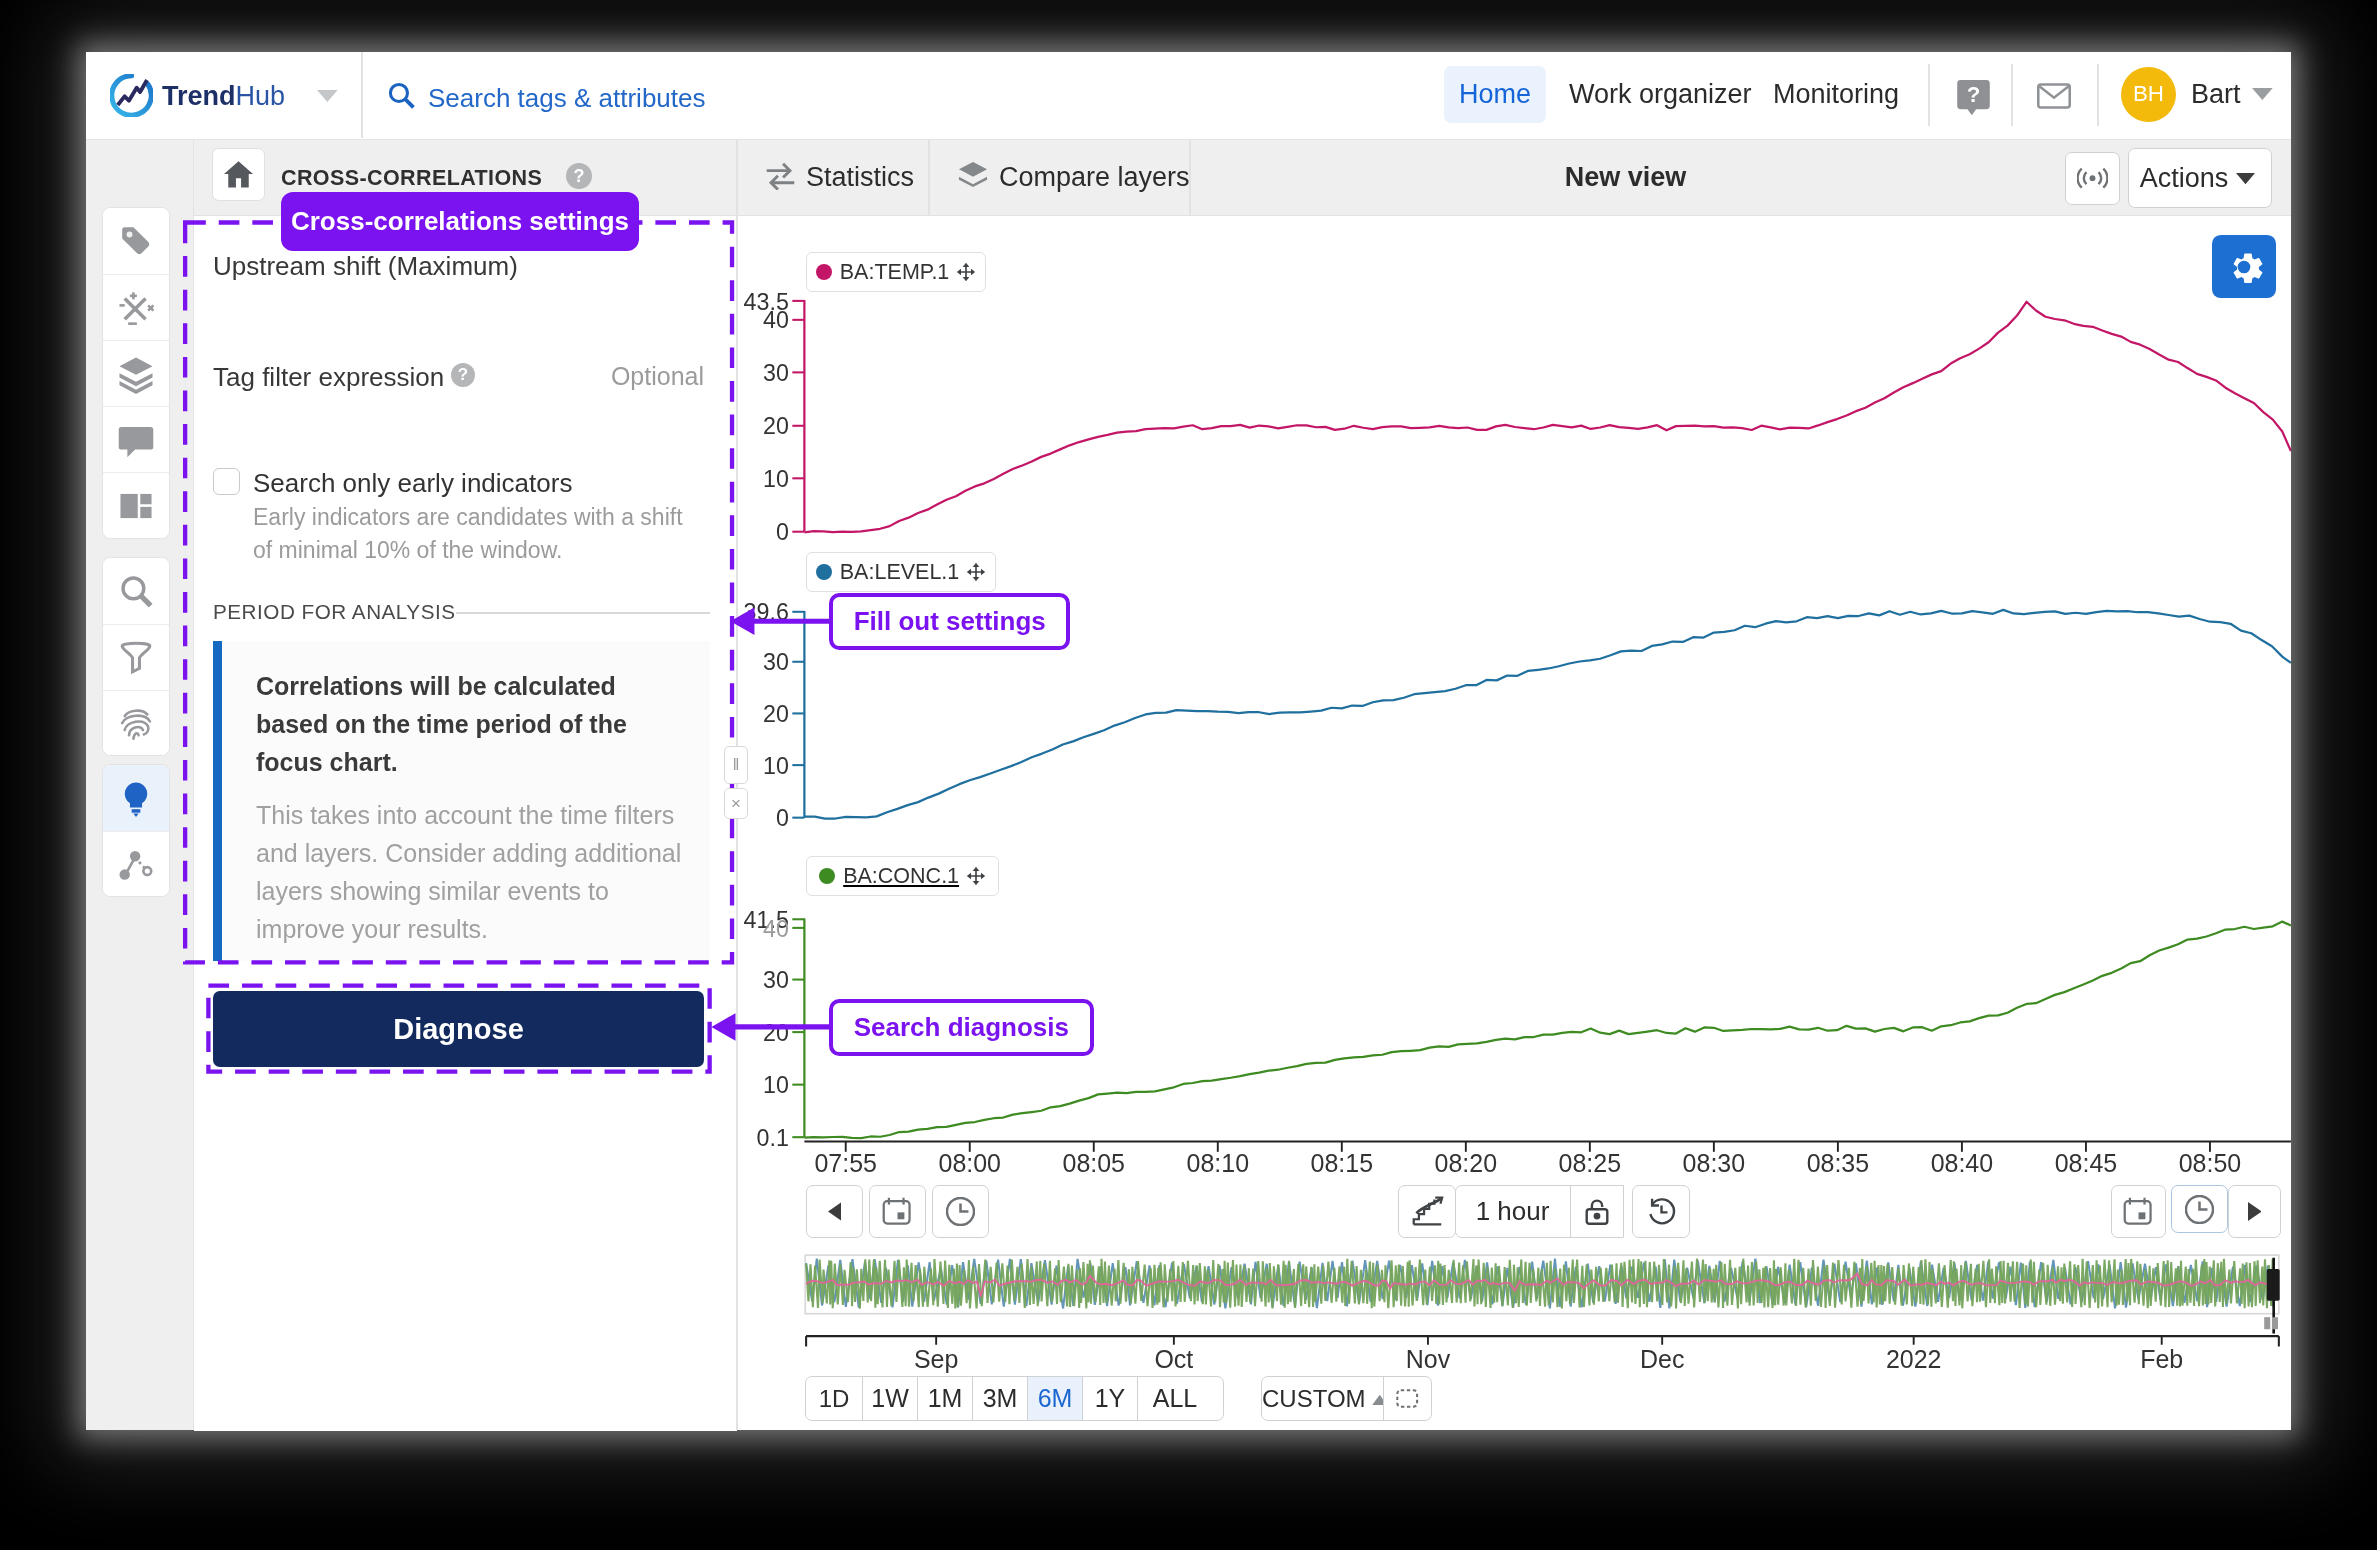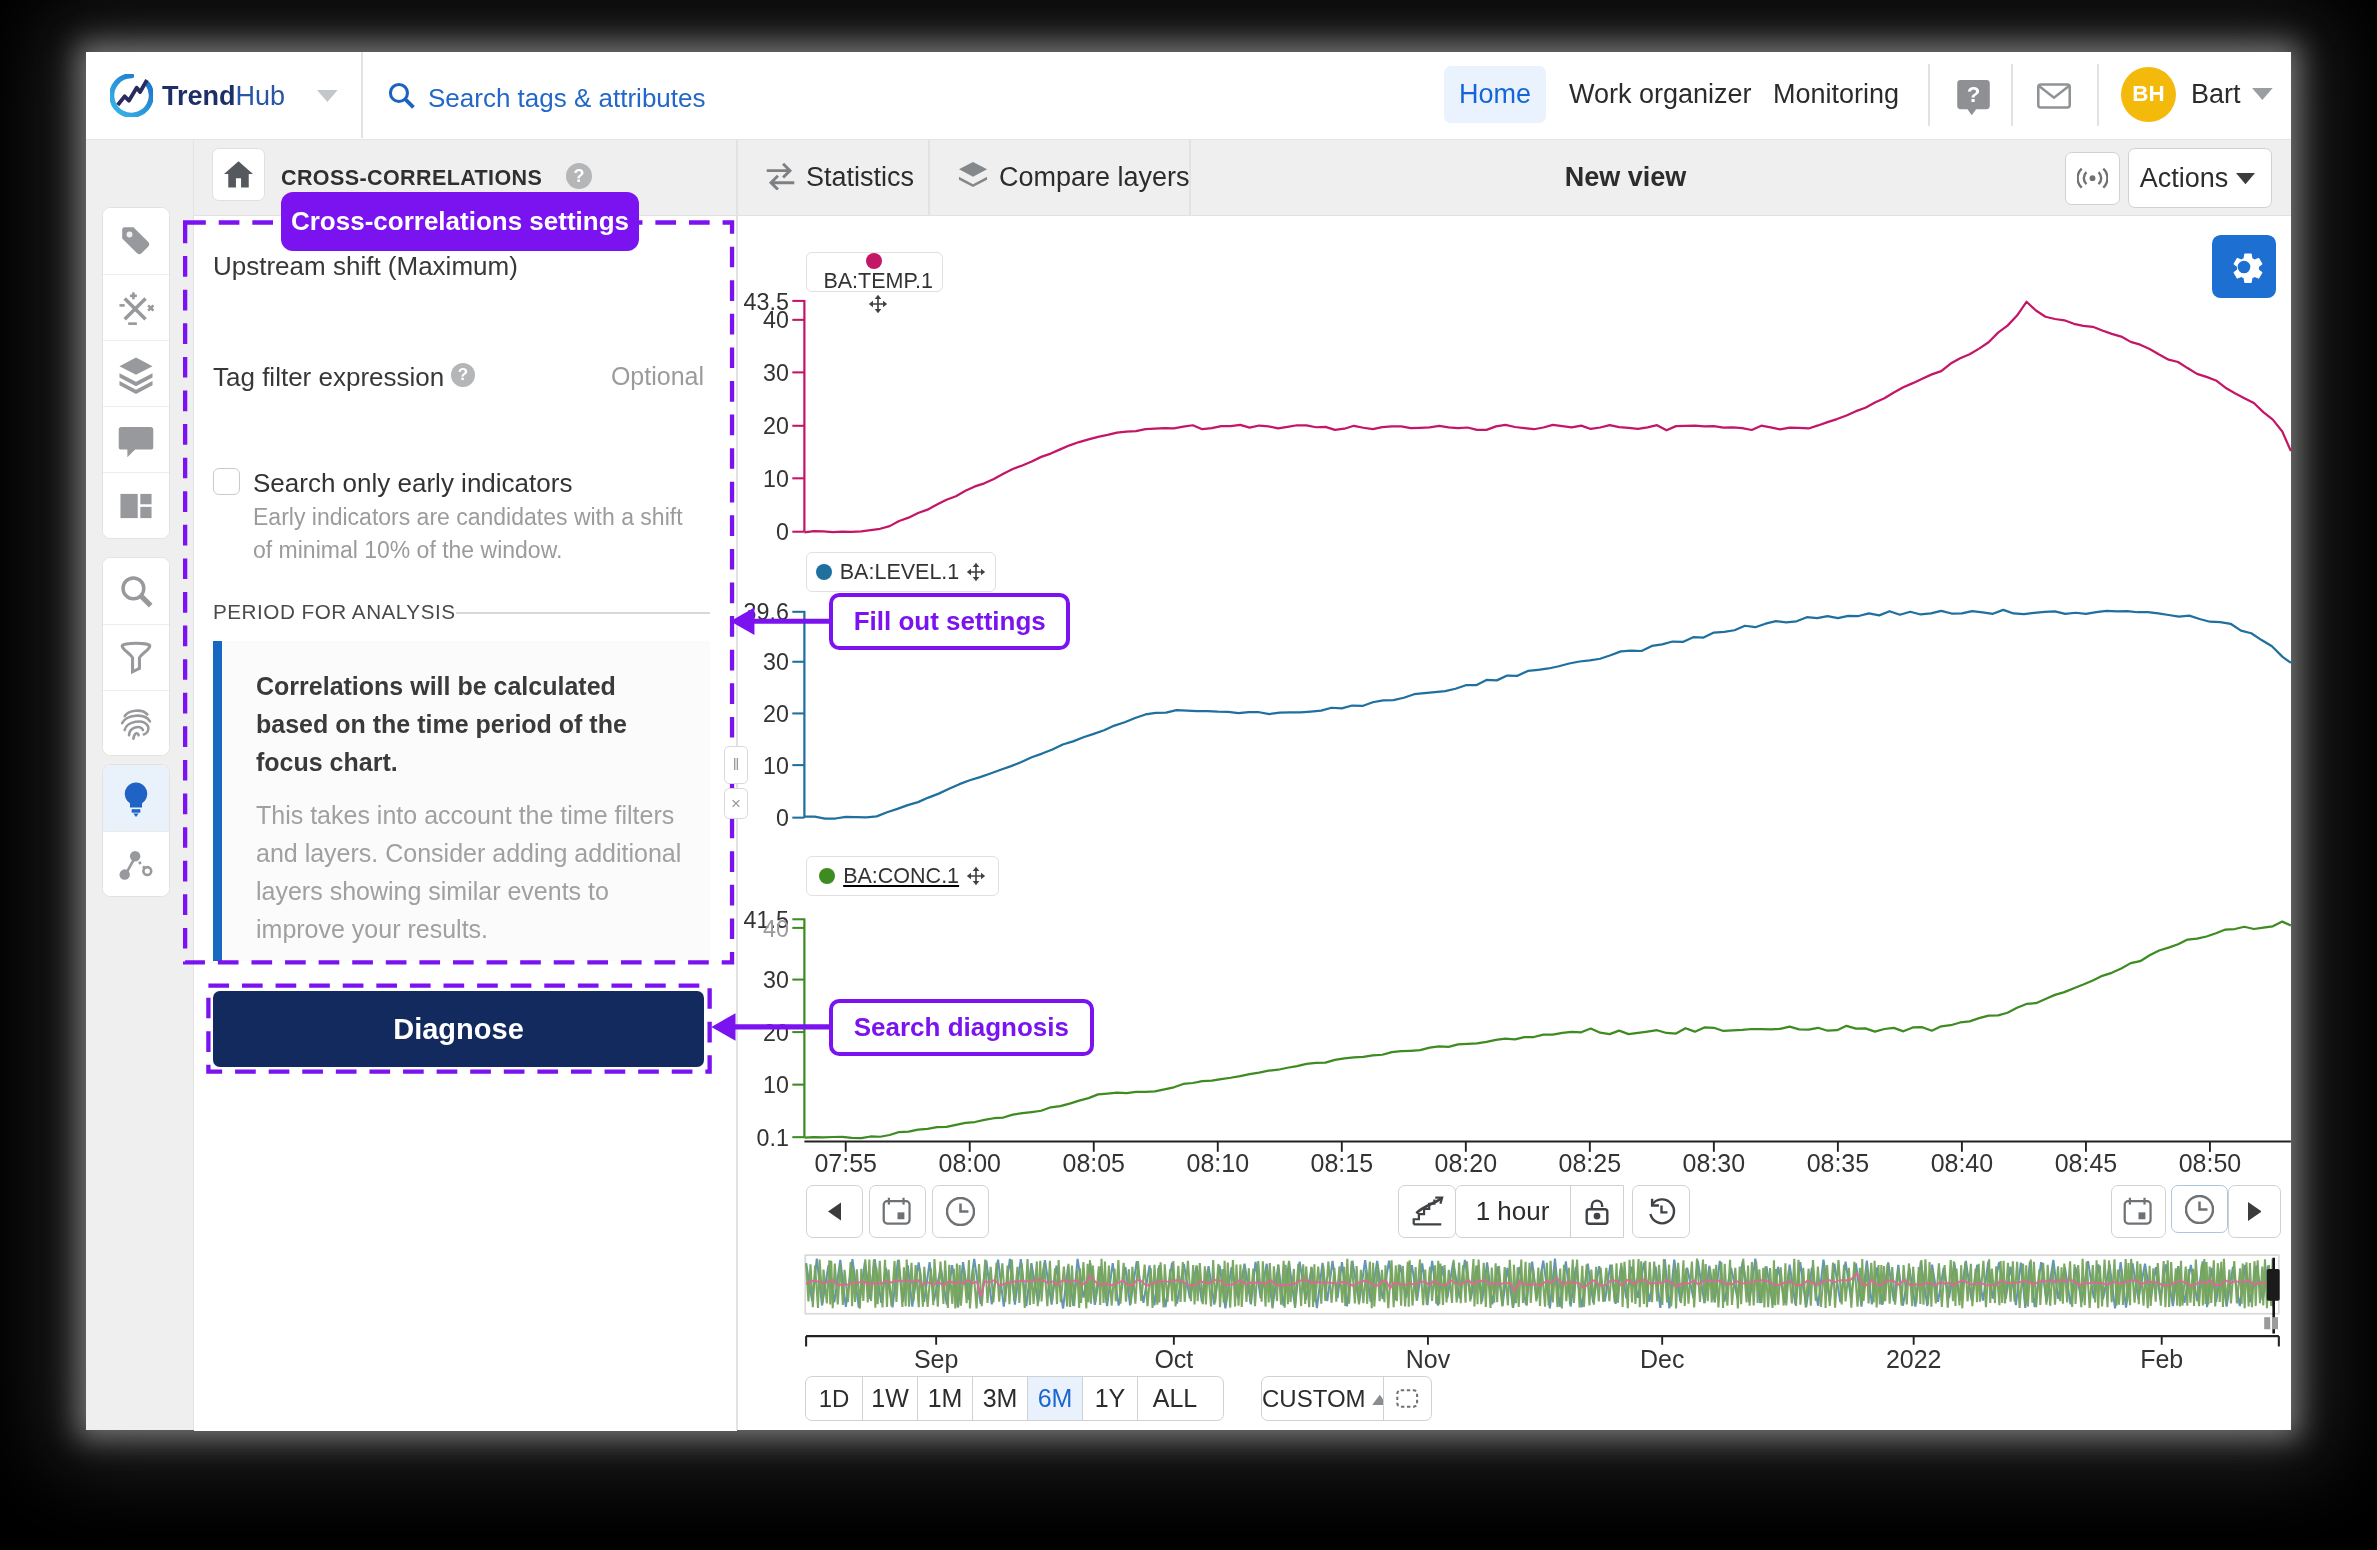--- a/index.html
+++ b/index.html
@@ -42,21 +42,21 @@
   <svg class="abs" style="left:1871px;top:27.6px;" width="33" height="36" viewBox="0 0 38 42">
         <path d="M4 0 h30 a4 4 0 0 1 4 4 v26 a4 4 0 0 1 -4 4 h-12 l-5 7 -5 -7 h-8 a4 4 0 0 1 -4 -4 v-26 a4 4 0 0 1 4 -4 Z" fill="#8e9093"></path>
         <text x="19" y="26" font-size="26" font-weight="bold" fill="#fff" text-anchor="middle" font-family="Liberation Sans">?</text>
       </svg>
   <div class="vline" style="left:1925px;top:12px;height:62px;"></div>
   <svg class="abs" style="left:1951px;top:31px;" width="34" height="26" viewBox="0 0 40 30" fill="none" stroke="#909396" stroke-width="3">
         <rect x="1.5" y="1.5" width="37" height="27" rx="3"></rect>
         <polyline points="2,3 20,17 38,3"></polyline>
       </svg>
   <div class="vline" style="left:2011px;top:12px;height:62px;"></div>
-  <div class="abs" style="left:2035px;top:14.6px;width:55px;height:55px;border-radius:50%;background:#f3ba0c;color:#fff;font-weight:bold;font-size:22.4px;display:flex;align-items:center;justify-content:center;">BH</div>
+  <div class="abs" style="left:2035px;top:14.6px;width:55px;height:55px;border-radius:50%;background:#f3ba0c;color:#fff;font-weight:normal;font-size:22.4px;display:flex;align-items:center;justify-content:center;">BH</div>
   <div class="abs" style="left:2105px;top:13.8px;height:57px;display:flex;align-items:center;font-size:27px;color:#2b2b2b;">Bart</div>
   <svg class="abs" style="left:2166px;top:36px;" width="20.7" height="13.8" viewBox="0 0 24 16">
         <polygon points="0,0 24,0 12,14" fill="#9b9ea1"></polygon>
       </svg>
 </div>
 
 <div class="abs" style="left:0;top:88px;width:108px;height:1290px;background:#efefef;border-right:1.7px solid #e3e3e3;"></div>
 <div class="abs" style="left:15.5px;top:155px;width:68px;height:332px;background:#fff;border:1.7px solid #e2e2e2;border-radius:8.6px;overflow:hidden;">
       <div style="width:100%;height:66px;background:#fff;display:flex;align-items:center;justify-content:center;">
         <svg width="38" height="38" viewBox="0 0 44 44">
@@ -204,21 +204,21 @@
 <svg class="abs" style="left:2150px;top:121px;" width="19" height="13" viewBox="0 0 22 15">
       <polygon points="0,0 22,0 11,13" fill="#3c3c3c"></polygon>
     </svg>
 
 <div class="abs ic" style="left:2126px;top:183px;width:64px;height:63px;background:#1d6fd2;border-radius:8.6px;z-index:6;">
  <svg width="38" height="38" viewBox="0 0 24 24" fill="#fff">
         <path fill-rule="evenodd" clip-rule="evenodd" d="M12 8a4 4 0 1 0 0 8 4 4 0 0 0 0-8zm9.4 5.6c.04-.5.04-1.06 0-1.6l2-1.56a.5.5 0 0 0 .12-.64l-1.9-3.3a.5.5 0 0 0-.6-.22l-2.36.95a7.6 7.6 0 0 0-1.38-.8l-.36-2.5a.5.5 0 0 0-.5-.43h-3.8a.5.5 0 0 0-.5.42l-.36 2.51c-.5.22-.96.49-1.38.8l-2.35-.95a.5.5 0 0 0-.61.22l-1.9 3.3a.5.5 0 0 0 .12.64l2 1.57c-.05.53-.05 1.06 0 1.6l-2 1.55a.5.5 0 0 0-.12.64l1.9 3.3c.12.22.38.31.6.22l2.36-.95c.42.32.88.59 1.38.8l.36 2.5c.04.25.25.43.5.43h3.8c.25 0 .46-.18.5-.42l.36-2.51a7.6 7.6 0 0 0 1.38-.8l2.35.95c.23.09.49 0 .61-.22l1.9-3.3a.5.5 0 0 0-.12-.64l-2-1.56z"></path>
       </svg>
 </div>
 
-<div class="abs" style="left:720px;top:200px;height:40px;background:#fff;border:1.7px solid #e0e0e0;border-radius:6px;display:flex;align-items:center;z-index:6;padding:0 8.6px;flex-direction:column;">
+<div class="abs" style="left:720px;top:200px;height:40px;background:#fff;border:1.7px solid #e0e0e0;border-radius:6px;display:flex;align-items:center;z-index:6;padding:0 8.6px;">
 <span style="width:16.4px;height:16.4px;border-radius:50%;background:#c31666;flex:none;"></span>
 <span style="font-size:21.5px;color:#333;margin-left:7.8px;white-space:nowrap;">BA:TEMP.1</span>
 <svg width="20" height="20" viewBox="0 0 24 24" style="margin-left:6.9px;flex:none;" fill="#3f4346">
         <path d="M12 1 L16 6 H13 V11 H18 V8 L23 12 L18 16 V13 H13 V18 H16 L12 23 L8 18 H11 V13 H6 V16 L1 12 L6 8 V11 H11 V6 H8 Z"></path>
       </svg>
 </div>
     <div class="abs" style="left:720px;top:500px;height:40px;background:#fff;border:1.7px solid #e0e0e0;border-radius:6px;display:flex;align-items:center;z-index:6;padding:0 8.6px;">
 <span style="width:16.4px;height:16.4px;border-radius:50%;background:#1f6f9f;flex:none;"></span>
 <span style="font-size:21.5px;color:#333;margin-left:7.8px;white-space:nowrap;">BA:LEVEL.1</span>
 <svg width="20" height="20" viewBox="0 0 24 24" style="margin-left:6.9px;flex:none;" fill="#3f4346">

